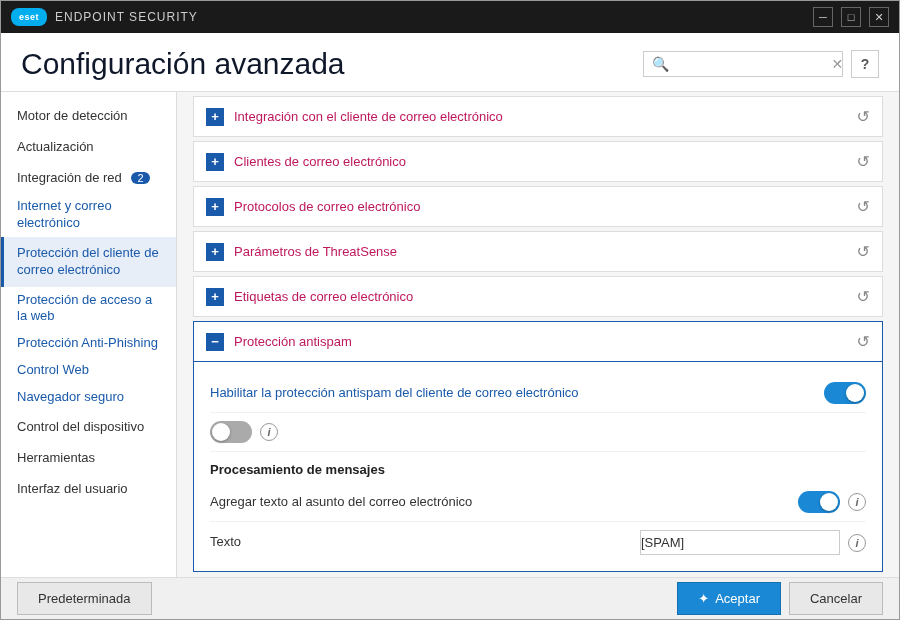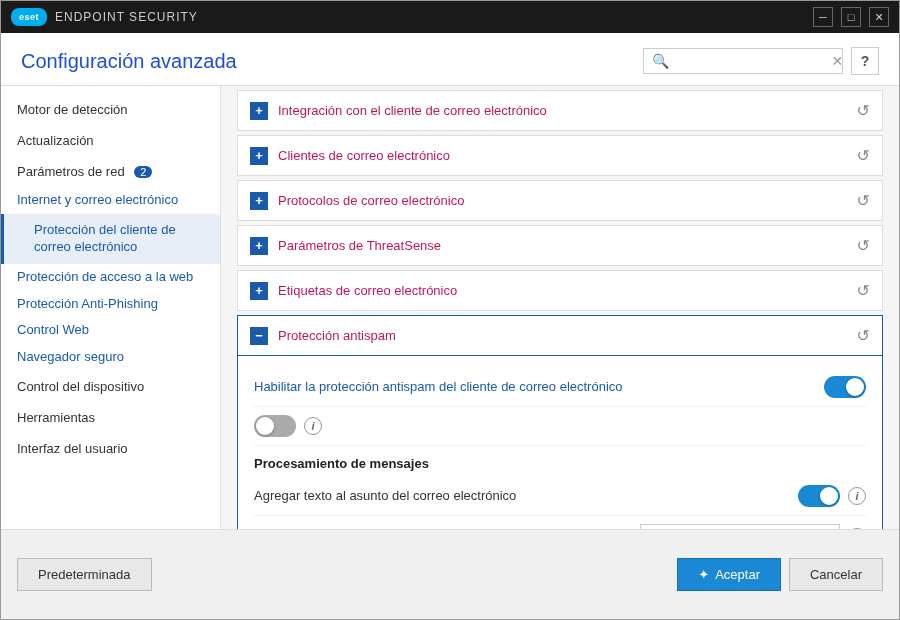--- a/index.html
+++ b/index.html
@@ -75,23 +75,23 @@
     .header-area {
       background: white;
       padding: 14px 20px 10px 20px;
       display: flex;
       align-items: center;
       justify-content: space-between;
       border-bottom: 1px solid #ddd;
       flex-shrink: 0;
     }
     .page-title {
-      font-size: 20px;
+      font-size: 30px;
       font-weight: 300;
-      color: #1d4ed8;
+      color: #0f172a;
     }
     .header-controls {
       display: flex;
       align-items: center;
       gap: 8px;
     }
     .search-box {
       display: flex;
       align-items: center;
       border: 1px solid #ccc;
@@ -127,39 +127,39 @@
     }
 
     .content-area {
       display: flex;
       flex: 1;
       overflow: hidden;
     }
 
     
     .sidebar {
-      width: 220px;
+      width: 176px;
       background: white;
       border-right: 1px solid #ddd;
       overflow-y: auto;
       flex-shrink: 0;
       padding: 8px 0;
     }
     .sidebar-item {
       padding: 8px 16px;
       cursor: pointer;
       color: #333;
       font-size: 13px;
       line-height: 1.3;
     }
     .sidebar-item.active {
       background: #e8eef8;
       color: #1a5aab;
       border-left: 3px solid #1a5aab;
-      padding-left: 30px;
+      padding-left: 13px;
     }
     .sidebar-item.link {
       color: #1a5aab;
       padding: 5px 16px;
     }
     .badge {
       display: inline-block;
       background: #1a5aab;
       color: white;
       border-radius: 10px;
@@ -311,21 +311,21 @@
       font-size: 13px;
       width: 200px;
       color: #333;
       outline: none;
     }
 
     
     .footer {
       background: #f0f0f0;
       border-top: 1px solid #ddd;
-      padding: 28px 16px;
+      padding: 4px 16px;
       display: flex;
       justify-content: space-between;
       align-items: center;
       flex-shrink: 0;
     }
     .btn {
       padding: 8px 20px;
       font-size: 13px;
       cursor: pointer;
       border: 1px solid transparent;
@@ -386,21 +386,21 @@
       <div class="help-btn">?</div>
     </div>
   </div>
 
   <div class="content-area">
 
     <div class="sidebar">
       <div class="sidebar-section-header">Motor de detección</div>
       <div class="sidebar-section-header">Actualización</div>
       <div class="sidebar-section-header">
-        <span>Parámetros de red</span>
+        <span>Integración de red</span>
         <span class="badge">2</span>
       </div>
       <div class="sub-items">
         <div class="sidebar-item link">Internet y correo electrónico</div>
         <div class="sidebar-item active">Protección del cliente de correo electrónico</div>
         <div class="sidebar-item link">Protección de acceso a la web</div>
         <div class="sidebar-item link">Protección Anti-Phishing</div>
         <div class="sidebar-item link">Control Web</div>
         <div class="sidebar-item link">Navegador seguro</div>
       </div>

